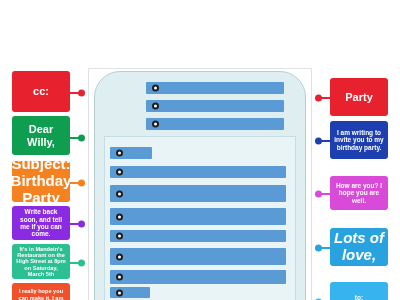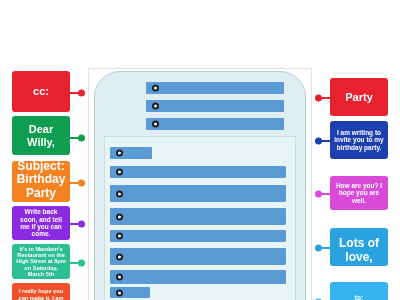--- a/index.html
+++ b/index.html
@@ -83,21 +83,21 @@
     align-items: center;
     justify-content: center;
     text-align: center;
     color: #ffffff;
     font-weight: bold;
     line-height: 1.12;
     padding: 2px 4px;
     overflow: hidden;
   }
   .card.sz-lg   { font-size: 11px; }
-  .card.sz-md   { font-size: 12px; align-items: flex-end; }
+  .card.sz-md   { font-size: 15px; }
   .card.sz-sm   { font-size: 6.5px; }
   .card.sz-xs   { font-size: 5.6px; }
 
   
   .conn {
     position: absolute;
     height: 2px;
   }
   .conn .dot {
     position: absolute;
@@ -208,21 +208,21 @@
       </div>
       <div class="conn right" style="background: rgb(29, 63, 176); width: 14px; top: 92px; left: 316px;">
         <span class="dot" style="background: rgb(29, 63, 176);"></span>
       </div>
       <div class="card sz-sm" style="left: 330px; top: 128px; width: 58px; height: 34px; background: rgb(217, 74, 217);">
         <span>How are you? I hope you are well.</span>
       </div>
       <div class="conn right" style="background: rgb(217, 74, 217); width: 14px; top: 145px; left: 316px;">
         <span class="dot" style="background: rgb(217, 74, 217);"></span>
       </div>
-      <div class="card sz-md" style="left: 330px; top: 180px; width: 58px; height: 38px; background: rgb(41, 163, 224);">
+      <div class="card sz-md" style="left: 330px; top: 180px; width: 58px; height: 38px; background: rgb(41, 163, 224); font-style: italic;">
         <span>Lots of love,</span>
       </div>
       <div class="conn right" style="background: rgb(41, 163, 224); width: 14px; top: 199px; left: 316px;">
         <span class="dot" style="background: rgb(41, 163, 224);"></span>
       </div>
       <div class="card sz-sm" style="left: 330px; top: 234px; width: 58px; height: 38px; background: rgb(53, 180, 240);">
         <span>to: willy@nilly.com</span>
       </div>
       <div class="conn right" style="background: rgb(53, 180, 240); width: 14px; top: 253px; left: 316px;">
         <span class="dot" style="background: rgb(53, 180, 240);"></span>

